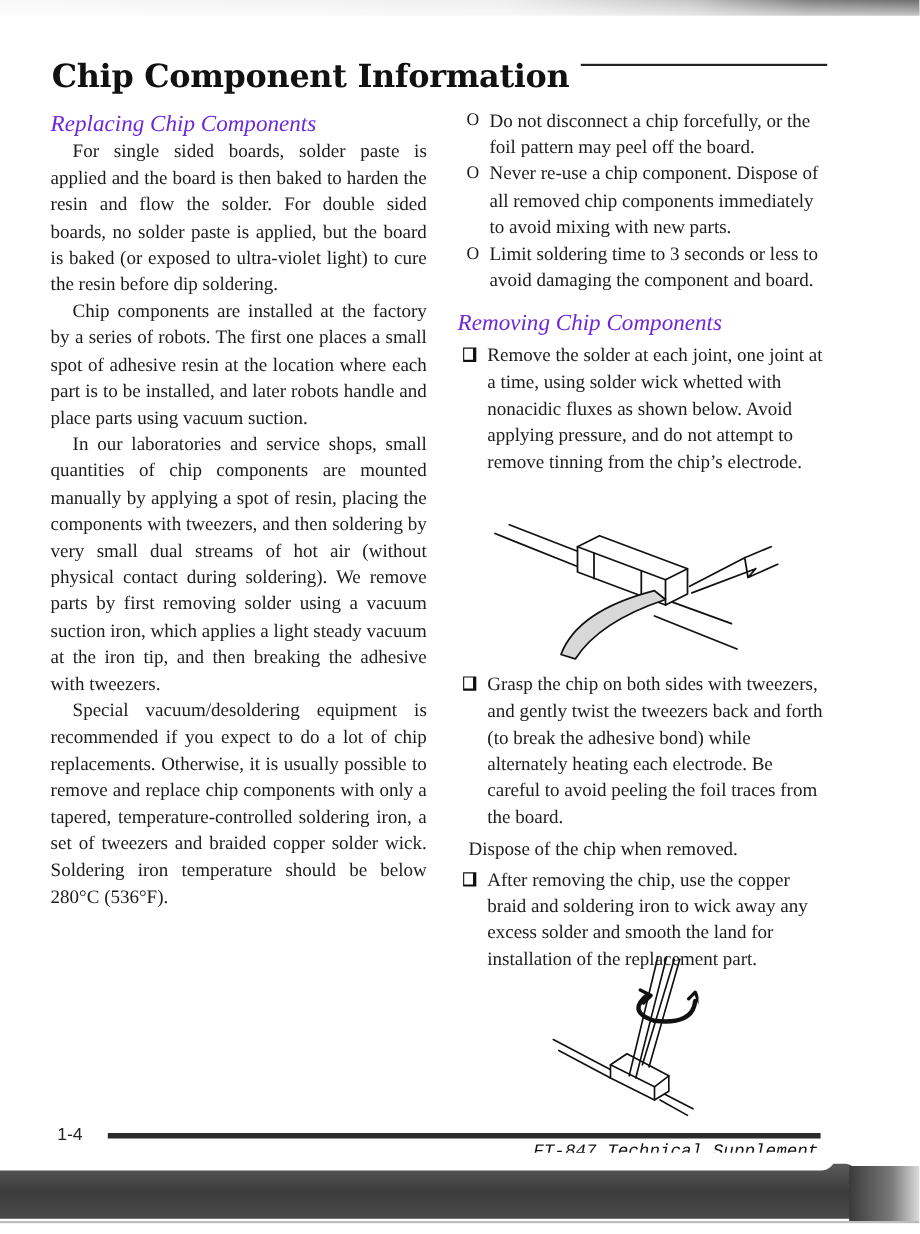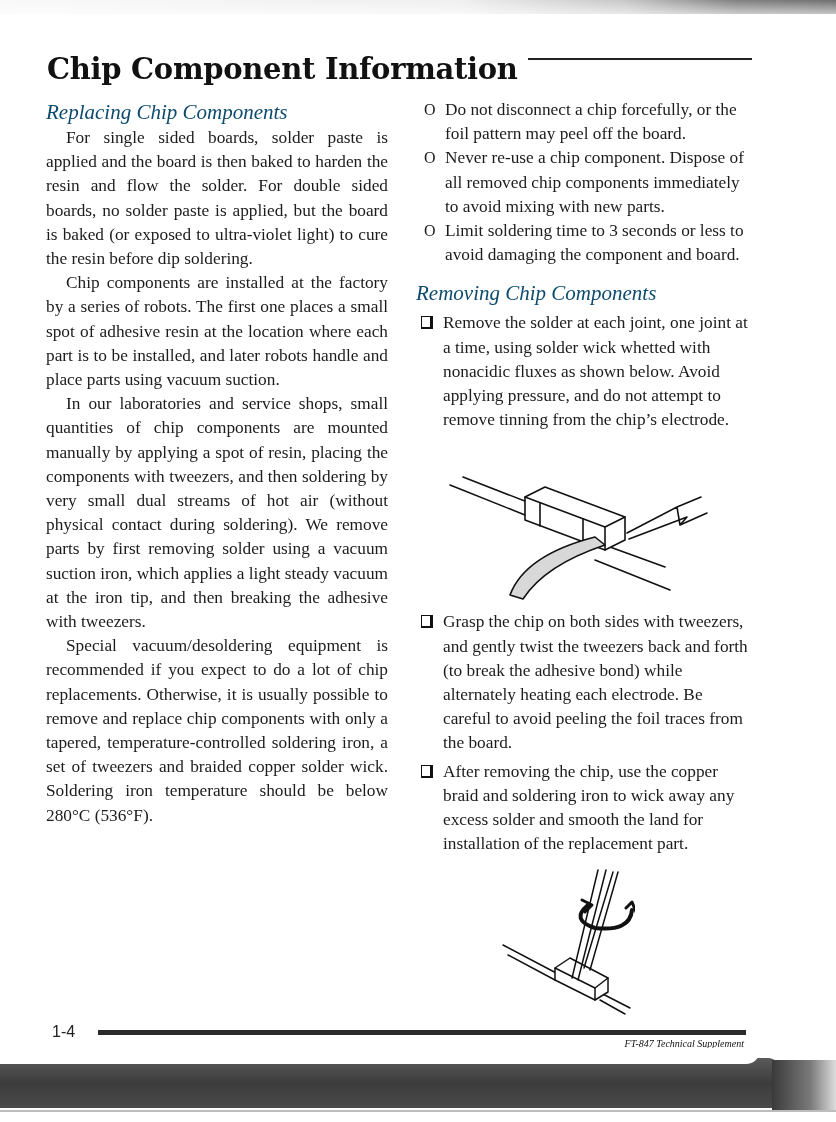--- a/index.html
+++ b/index.html
@@ -19,36 +19,36 @@
     .page-title {
       font-family: "DejaVu Serif", serif; font-weight: bold; font-size: 29px; letter-spacing: -0.3px;
       white-space: nowrap; color: #111;
     }
     .title-rule { flex: 1; height: 2px; background: #222; margin-left: 10px; margin-top: 6px; }
     .col { position: absolute; font-family: "Liberation Serif", serif; font-size: 17.3px; line-height: 24.2px; color: #1c1c1c; }
     .col-left { left: 46px; top: 98px; width: 342px; }
     .col-right { left: 416px; top: 98px; width: 340px; }
     h2 {
       font-family: "Liberation Serif", serif; font-style: italic; font-weight: normal;
-      font-size: 21px; margin: 0; line-height: 28px; color: #0c4a6e;
+      font-size: 21px; margin: 0; line-height: 28px; color: #6d28d9;
     }
     p { margin: 0; text-align: justify; text-indent: 20px; }
     .bullet { position: relative; padding-left: 29px; margin: 0; text-align: left; }
     .bullet .sym { position: absolute; left: 8px; top: 0; font-size: 16px; }
     .check { position: relative; padding-left: 23px; margin: 4px; text-align: left; }
     .check .box {
       position: absolute; left: 1px; top: 5px; width: 12px; height: 13px;
       border: 1.6px solid #111; border-right-width: 3px; border-bottom-width: 2.5px; box-sizing: border-box;
     }
     .indent-line { padding-left: 10px; margin: 0; }
     .fig1 { position: absolute; left: 445px; top: 465px; width: 270px; height: 140px; }
     .fig2 { position: absolute; left: 500px; top: 850px; width: 135px; height: 170px; }
     .footer-num { position: absolute; left: 52px; top: 1023px; font-family: "Liberation Sans", sans-serif; font-size: 16px; color: #222; text-align: center; }
     .footer-rule { position: absolute; left: 98px; top: 1030px; width: 648px; height: 5px; background: #2b2b2b; }
-    .footer-doc { position: absolute; right: 92px; top: 1038px; font-family: Liberation Serif, serif; font-style: italic; font-size: 10px; color: #111; }
+    .footer-doc { position: absolute; right: 92px; top: 1038px; font-family: Liberation Mono, monospace; font-style: italic; font-size: 16px; color: #111; }
     .scan-bottom {
       position: absolute; left: 0; top: 1058px; width: 780px; height: 50px;
       background: linear-gradient(180deg, #5a5a5a 0%, #3c3c3c 50%, #4a4a4a 100%);
       border-radius: 0 12px 0 0;
     }
     .scan-bottom-white { position: absolute; left: 0; top: 1048px; width: 760px; height: 16px; background: #fff; border-radius: 0 0 14px 0; }
     .scan-right { position: absolute; left: 772px; top: 1060px; width: 64px; height: 50px; background: linear-gradient(90deg,#3a3a3a,#7a7a7a 60%, #ddd); }
     .scan-bottom-line { position: absolute; left: 0; top: 1110px; width: 836px; height: 2px; background: #bdbdbd; }
   </style>
 </head>
@@ -89,20 +89,21 @@
     <span class="box"></span>
     <span>Remove the solder at each joint, one joint at a time, using solder wick whetted with nonacidic fluxes as shown below. Avoid applying pressure, and do not attempt to remove tinning from the chip’s electrode.</span>
   </div>
 
   <div style="height:170px;"></div>
 
   <div class="check">
     <span class="box"></span>
     <span>Grasp the chip on both sides with tweezers, and gently twist the tweezers back and forth (to break the adhesive bond) while alternately heating each electrode. Be careful to avoid peeling the foil traces from the board.</span>
   </div>
+  <div class="indent-line">Dispose of the chip when removed.</div>
   <div class="check">
     <span class="box"></span>
     <span>After removing the chip, use the copper braid and soldering iron to wick away any excess solder and smooth the land for installation of the replacement part.</span>
   </div>
 </div>
 
 <svg class="fig1" viewBox="0 0 270 140">
   <g fill="none" stroke="#111" stroke-width="1.6" stroke-linecap="round" stroke-linejoin="round">
     <line x1="5" y1="20" x2="80" y2="50"></line>
     <line x1="18" y1="12" x2="90" y2="40"></line>

